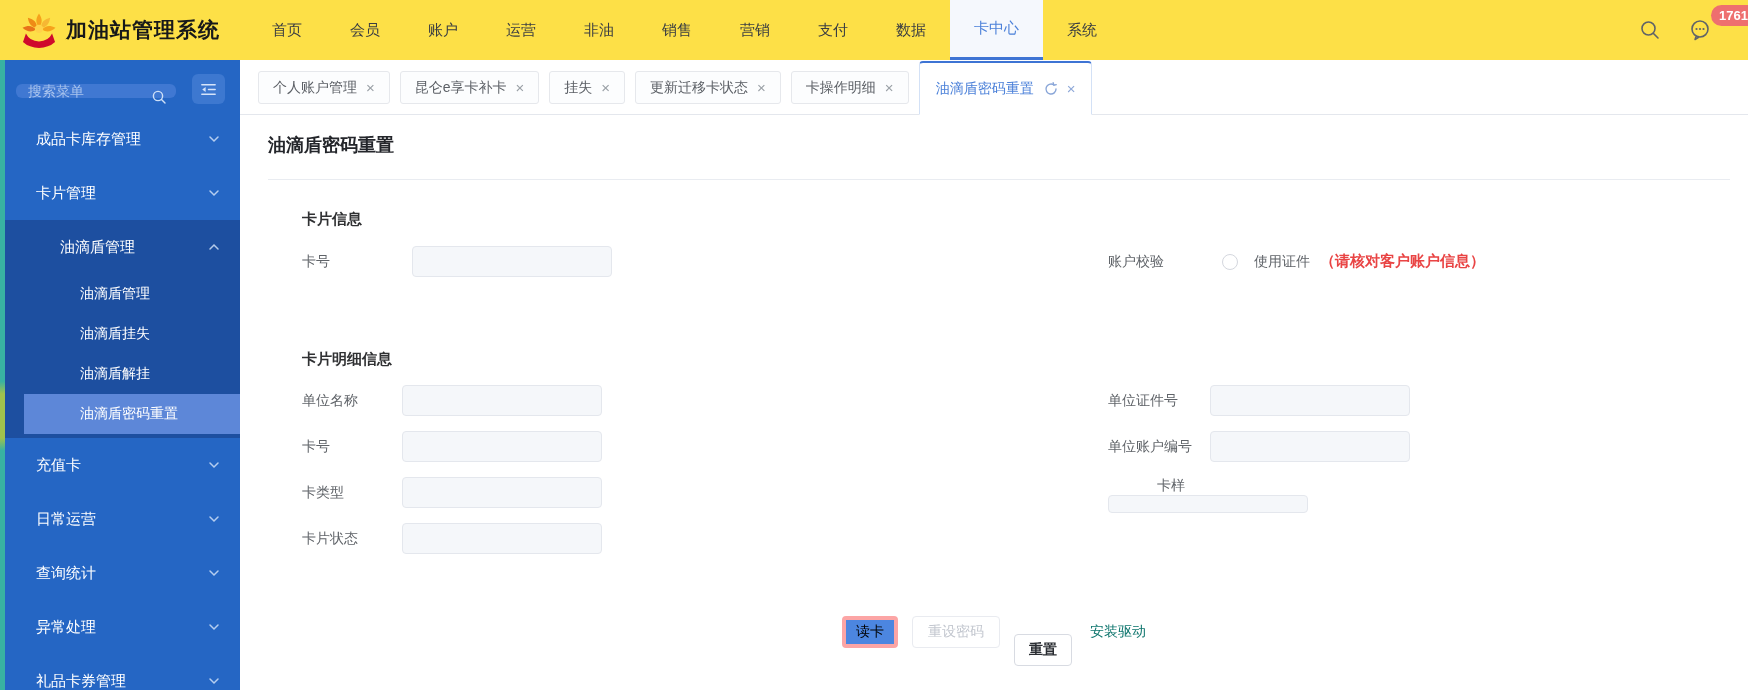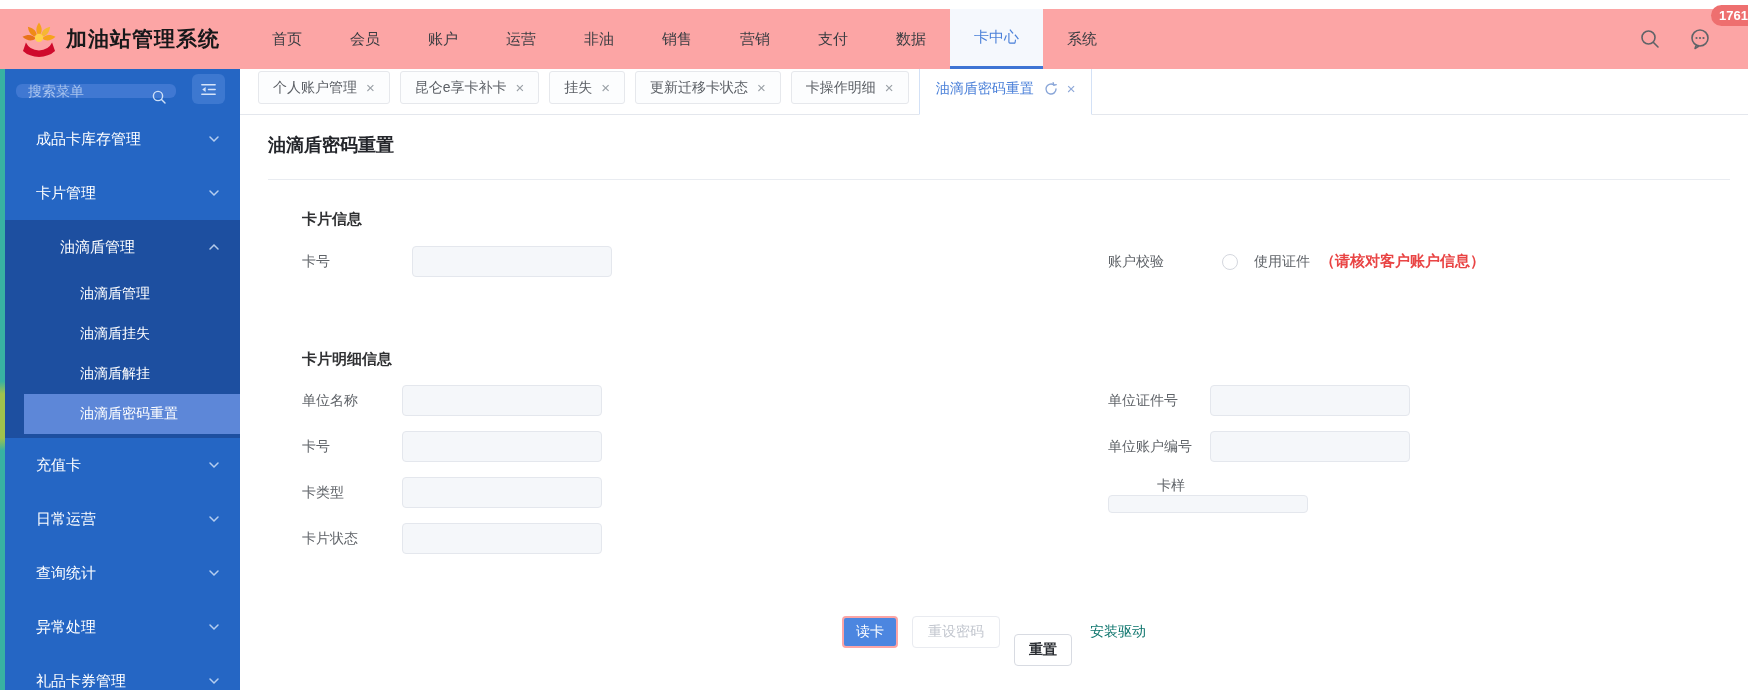--- a/index.html
+++ b/index.html
@@ -1,21 +1,21 @@
 <!DOCTYPE html>
 <html><head>
 <meta charset="utf-8">
 <style>
   * { margin:0; padding:0; box-sizing:border-box; }
   html,body { width:1748px; height:690px; overflow:hidden; }
   body { font-family:"Liberation Sans","DejaVu Sans",sans-serif; background:#fff; color:#303133; }
   .app { position:relative; width:1748px; height:690px; overflow:hidden; background:#fff; }
 
   
-  .header { position:absolute; top:9px; left:0; right:0; height:60px; background:#fca5a5; display:flex; align-items:stretch; z-index:5; }
+  .header { position:absolute; top:0; left:0; right:0; height:60px; background:#fde047; display:flex; align-items:stretch; z-index:5; }
   .brand { display:flex; align-items:center; padding-left:20px; width:248px; }
   .brand-title { font-size:21px; font-weight:bold; color:#17181a; margin-left:8px; letter-spacing:1px; white-space:nowrap; }
   .nav { display:flex; align-items:stretch; }
   .nav-item { display:flex; align-items:center; padding:0 24px; font-size:15px; color:#3a3d42; cursor:pointer; position:relative; }
   .nav-item.active { background:#f5f8fd; color:#4b80d9; border-bottom:3px solid #3e74d4; }
   .header-right { margin-left:auto; display:flex; align-items:center; gap:26px; padding-right:36px; }
   .hicon { width:24px; height:24px; display:flex; align-items:center; justify-content:center; cursor:pointer; }
   .badge { position:absolute; top:5px; left:1711px; height:21px; min-width:50px; background:#ee6f6f; color:#fff;
            font-size:13px; font-weight:bold; border-radius:11px; display:flex; align-items:center; justify-content:center;
            padding:0 8px; z-index:9; }
@@ -61,21 +61,21 @@
   .frow { position:absolute; display:flex; align-items:center; height:31px; }
   .flabel { font-size:14px; color:#5f6368; }
   .finput { height:31px; width:200px; background:#f5f7fa; border:1px solid #e4e7ed; border-radius:4px;
       font-size:14px; color:#303133; padding:0 8px; outline:none; font-family:inherit; }
   .radio { width:16px; height:16px; border:1px solid #d4d7de; border-radius:50%; background:#fff; display:inline-block; cursor:pointer; }
   .radio-label { font-size:14px; color:#5f6368; margin-left:16px; }
   .warn { font-size:15px; font-weight:bold; color:#e94444; margin-left:10px; white-space:nowrap; }
 
   .actions { position:absolute; top:483px; left:602px; display:flex; align-items:center; gap:14px; }
   .btn { height:32px; border-radius:4px; font-size:14px; font-family:inherit; cursor:pointer; }
-  .btn-primary { width:56px; background:#4c86e0; border:2px solid #fca5a5; color:#ffffff; }
+  .btn-primary { width:56px; background:#4c86e0; border:4px solid #fca5a5; color:#000000; }
   .btn-disabled { width:88px; background:#fff; border:1px solid #e9ebf0; color:#c3c7cf; cursor:not-allowed; }
   .btn-plain { width:58px; background:#fff; border:1px solid #d8dbe2; color:#2b2e33; font-weight:bold;margin-top:36px; }
   .link { font-size:14px; color:#0f766e; cursor:pointer; margin-left:4px; white-space:nowrap; }
 </style>
 </head>
 <body>
 
 <div class="app">
 
   <div class="header">

